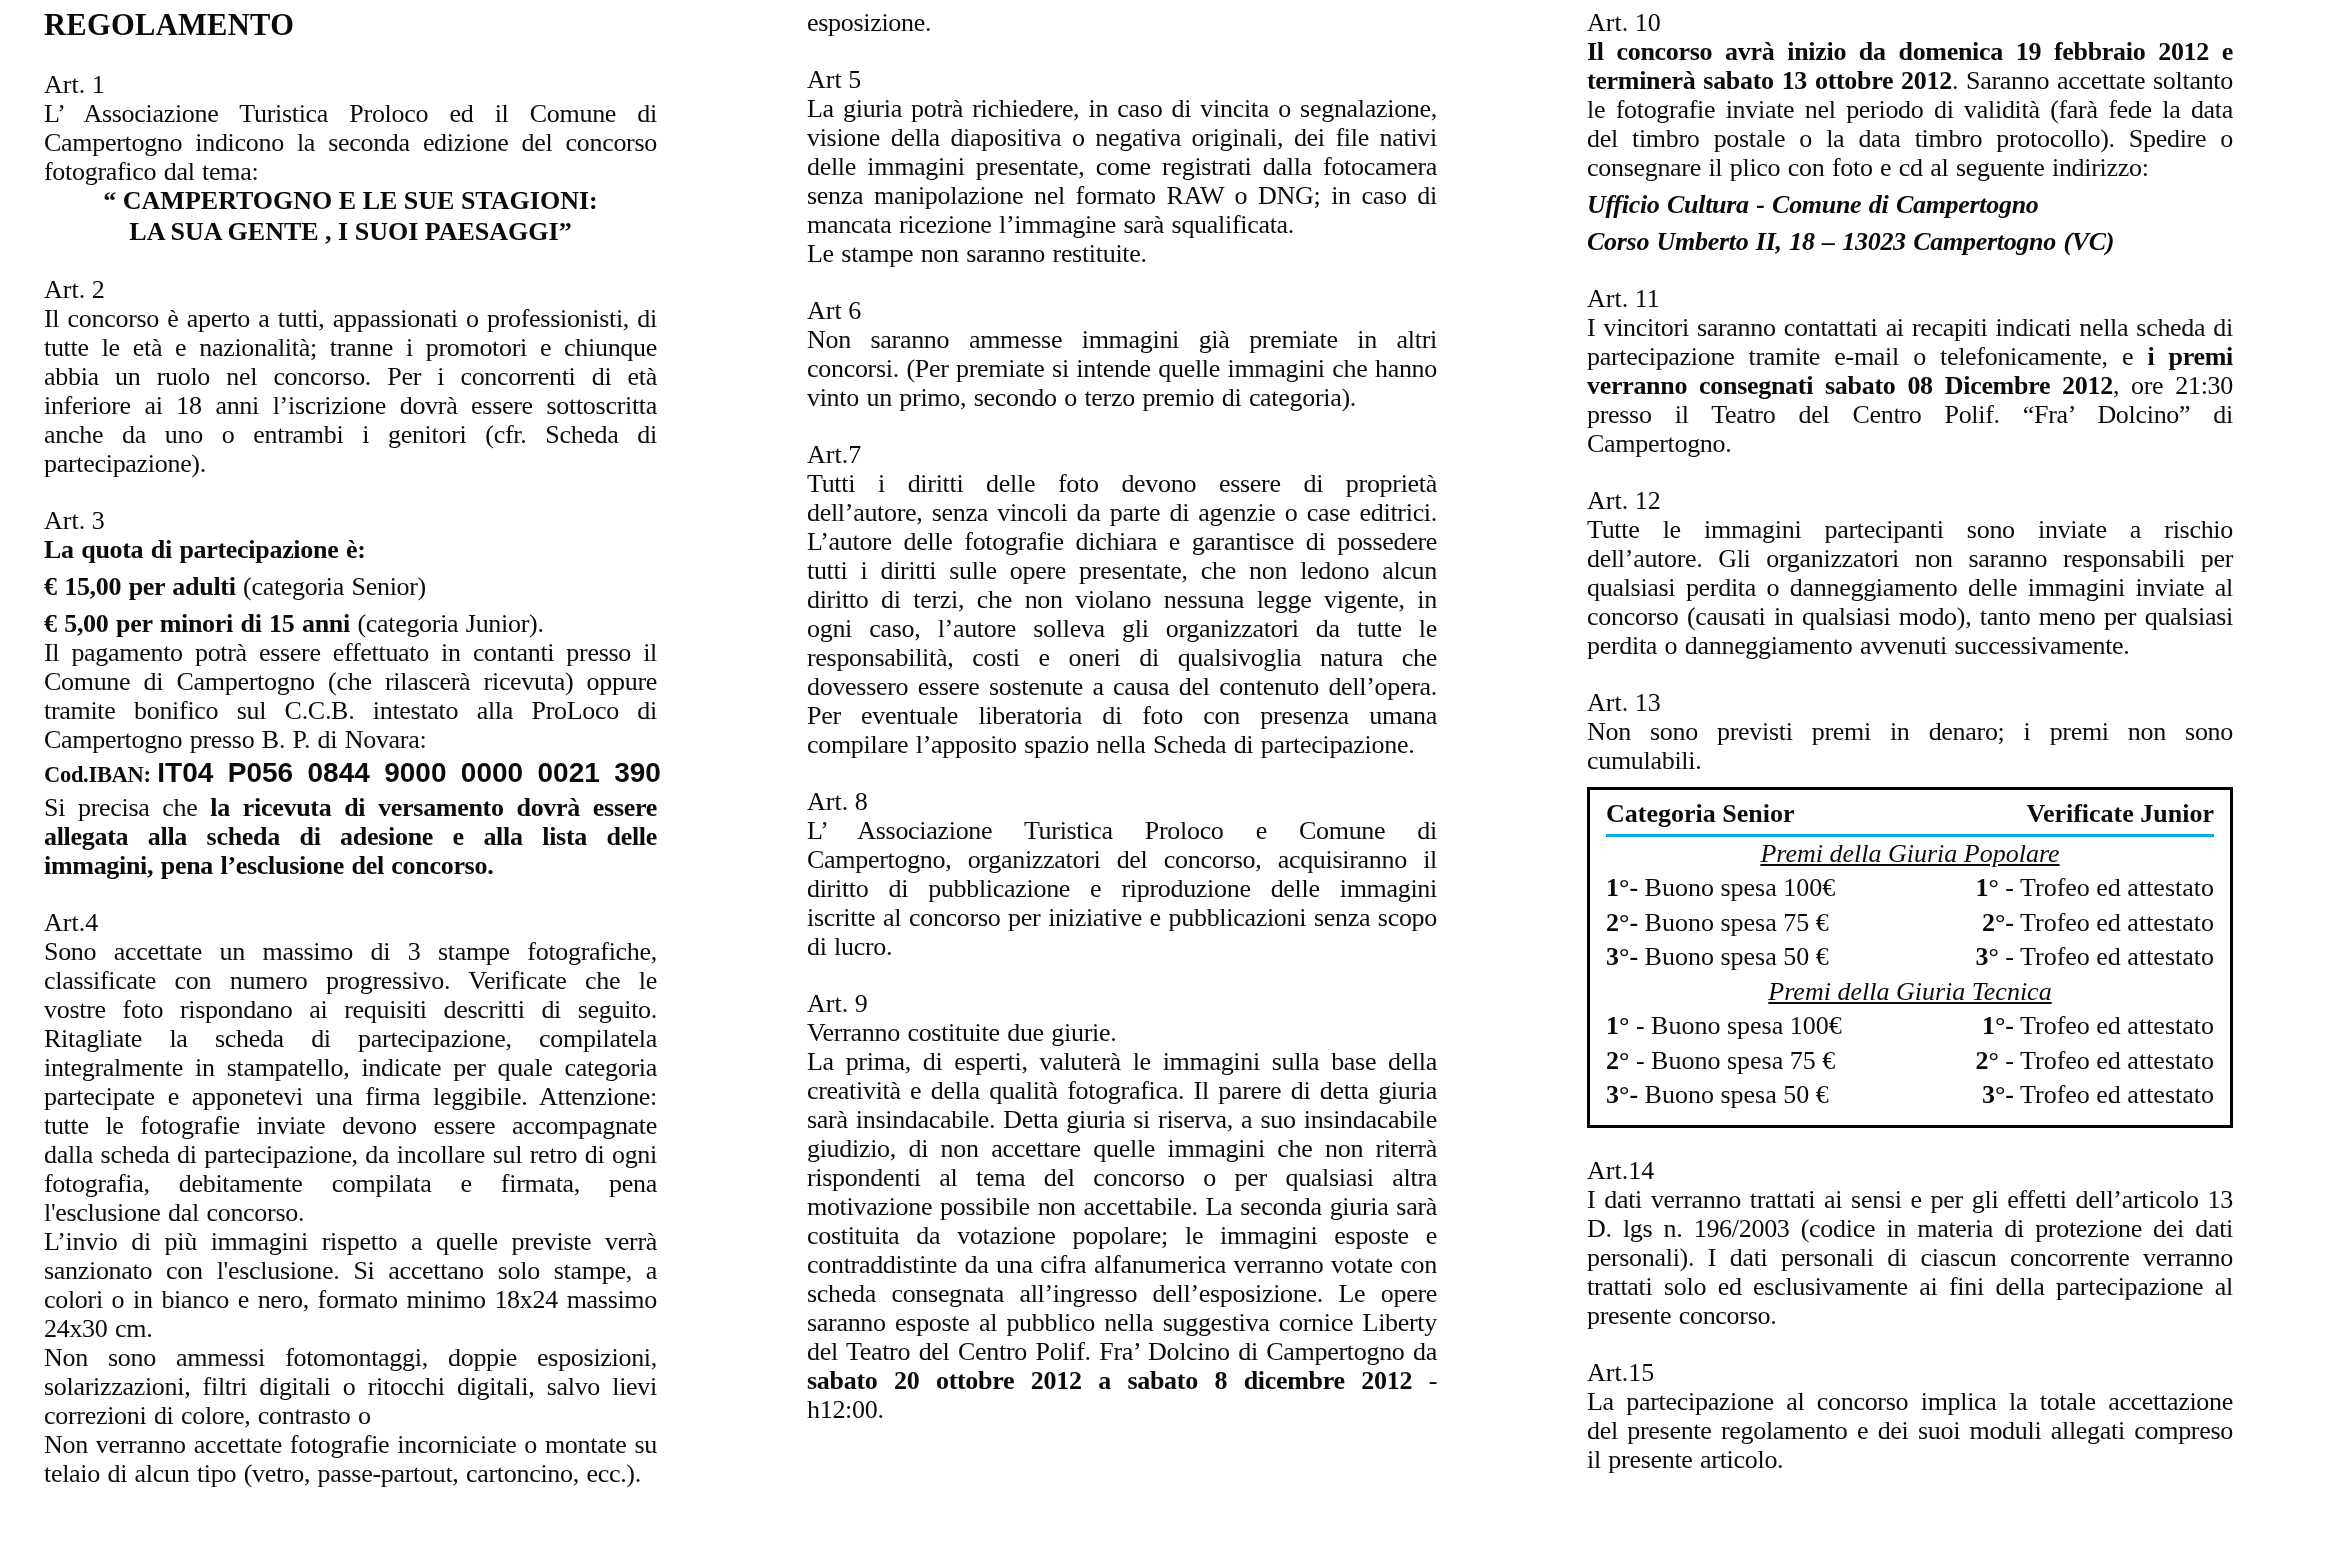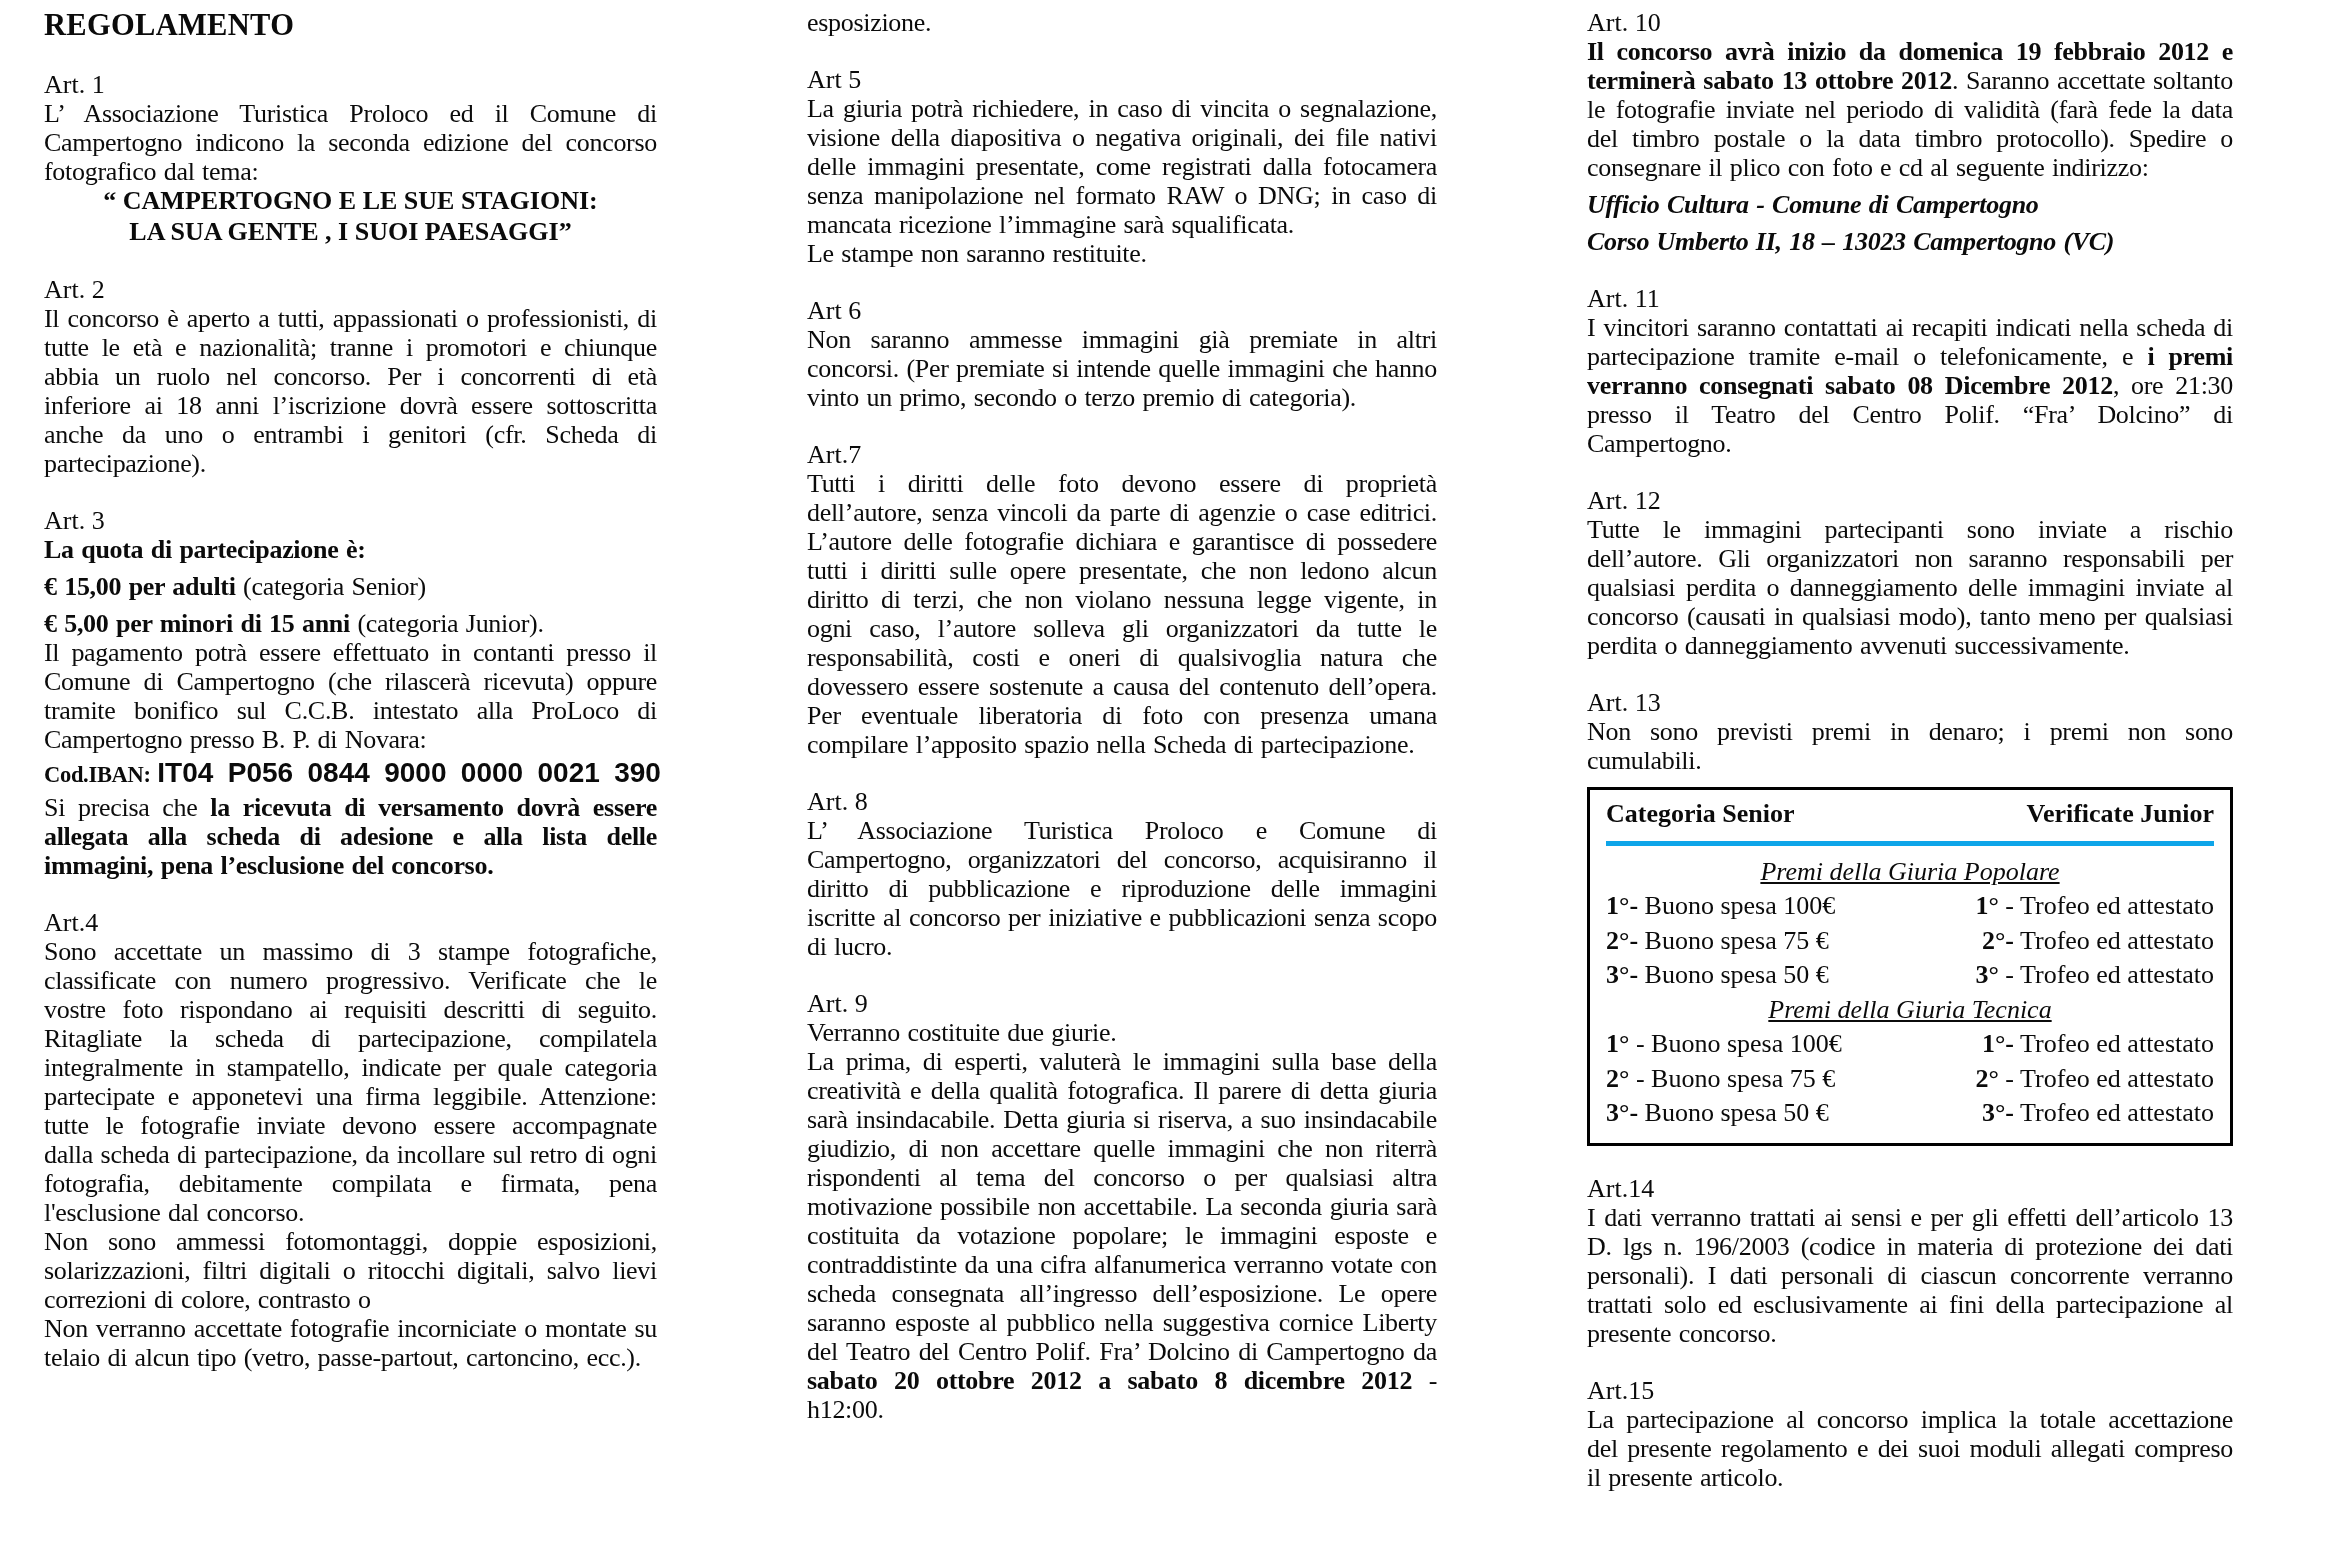--- a/index.html
+++ b/index.html
@@ -56,22 +56,22 @@
     box-sizing: border-box;
     border: 3.3px solid #000;
     margin: 12px 0 5.3px 0;
     padding: 9.3px 16px 10.6px 16px;
     font-size: 26px; line-height: 30.5px;
     width: 100%;
   }
   .t-head {
     display: flex; justify-content: space-between;
     font-weight: bold;
-    border-bottom: 5px solid #0ea5e9;
-    padding-bottom: 11px; margin-bottom: 11px;
+    border-bottom: 3px solid #0ea5e9;
+    padding-bottom: 4px; margin-bottom: 2px;
   }
   .t-sub {
     font-style: italic; text-align: center;
     text-decoration: underline;
     margin: 1.3px 0 2.7px 0;
   }
   .t-row { display: flex; justify-content: space-between; margin: 4px 0; }
   .t-cell { white-space: nowrap; }
 </style>
 </head>
@@ -90,20 +90,21 @@
       <p class="para"><span>Il concorso è aperto a tutti, appassionati o professionisti, di tutte le età e nazionalità; tranne i promotori e chiunque abbia un ruolo nel concorso. Per i concorrenti di età inferiore ai 18 anni l’iscrizione dovrà essere sottoscritta anche da uno o entrambi i genitori (cfr. Scheda di partecipazione).</span></p>
       <div class="art-heading">Art. 3</div>
       <p class="para"><span class="b">La quota di partecipazione è:</span></p>
       <p class="para left"><span class="b">€ 15,00  per adulti</span><span> (categoria Senior)</span></p>
       <p class="para left"><span class="b">€ 5,00 per minori di 15 anni</span><span>  (categoria Junior).</span></p>
       <p class="para"><span>Il pagamento potrà essere effettuato in contanti presso il Comune di Campertogno (che rilascerà ricevuta) oppure tramite bonifico sul C.C.B. intestato alla ProLoco di Campertogno presso B. P.  di Novara:</span></p>
       <p class="para iban"><span class="iban-label">Cod.IBAN: </span><span class="iban-num">IT04  P056 0844 9000 0000 0021 390</span></p>
       <p class="para"><span>Si precisa che </span><span class="b">la ricevuta di versamento dovrà essere allegata alla scheda di adesione e alla lista delle immagini, pena l’esclusione del concorso.</span></p>
       <div class="art-heading">Art.4</div>
       <p class="para"><span>Sono accettate un massimo di 3 stampe  fotografiche, classificate con numero progressivo. Verificate che le vostre foto rispondano ai requisiti descritti di seguito. Ritagliate la scheda di partecipazione, compilatela integralmente in stampatello,  indicate per quale categoria partecipate e apponetevi una firma leggibile. Attenzione: tutte le fotografie inviate devono essere accompagnate dalla scheda di partecipazione, da incollare sul retro di ogni fotografia, debitamente compilata e firmata, pena l'esclusione dal concorso.</span></p>
+      <p class="para"><span>L’invio di più immagini rispetto a quelle previste verrà sanzionato con l'esclusione. Si accettano solo stampe, a colori o in bianco e nero, formato minimo 18x24 massimo 24x30 cm.</span></p>
       <p class="para"><span>Non sono ammessi fotomontaggi, doppie esposizioni, solarizzazioni, filtri digitali o ritocchi digitali, salvo lievi correzioni di colore, contrasto o</span></p>
       <p class="para"><span>Non verranno accettate fotografie incorniciate o montate su telaio di alcun tipo (vetro, passe-partout, cartoncino, ecc.).</span></p>
     </div>
   <div class="col col-2">
       <p class="para"><span>esposizione.</span></p>
       <div class="art-heading">Art 5</div>
       <p class="para"><span>La giuria potrà richiedere, in caso di vincita o segnalazione, visione della diapositiva o negativa originali, dei file nativi delle immagini presentate, come registrati dalla fotocamera senza manipolazione nel formato RAW o DNG; in caso di mancata ricezione l’immagine sarà squalificata.</span></p>
       <p class="para"><span>Le stampe non saranno restituite.</span></p>
       <div class="art-heading">Art 6</div>
       <p class="para"><span>Non saranno ammesse immagini già premiate in altri concorsi. (Per premiate si intende quelle immagini che hanno vinto un primo, secondo o terzo premio di categoria).</span></p>

